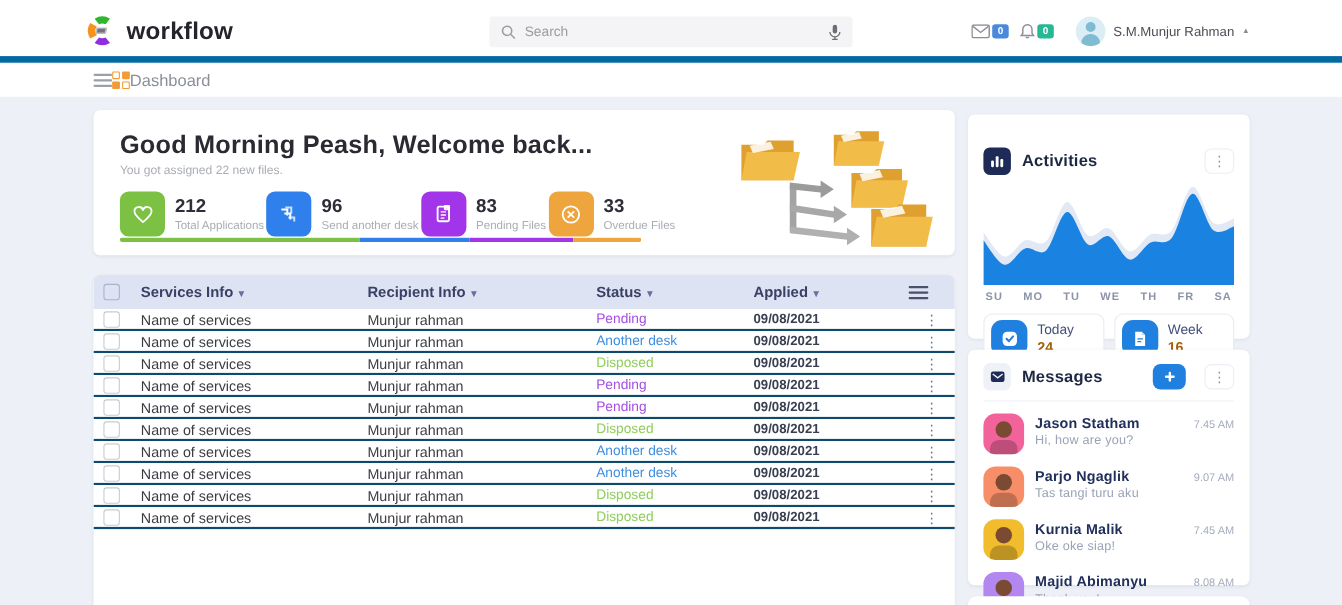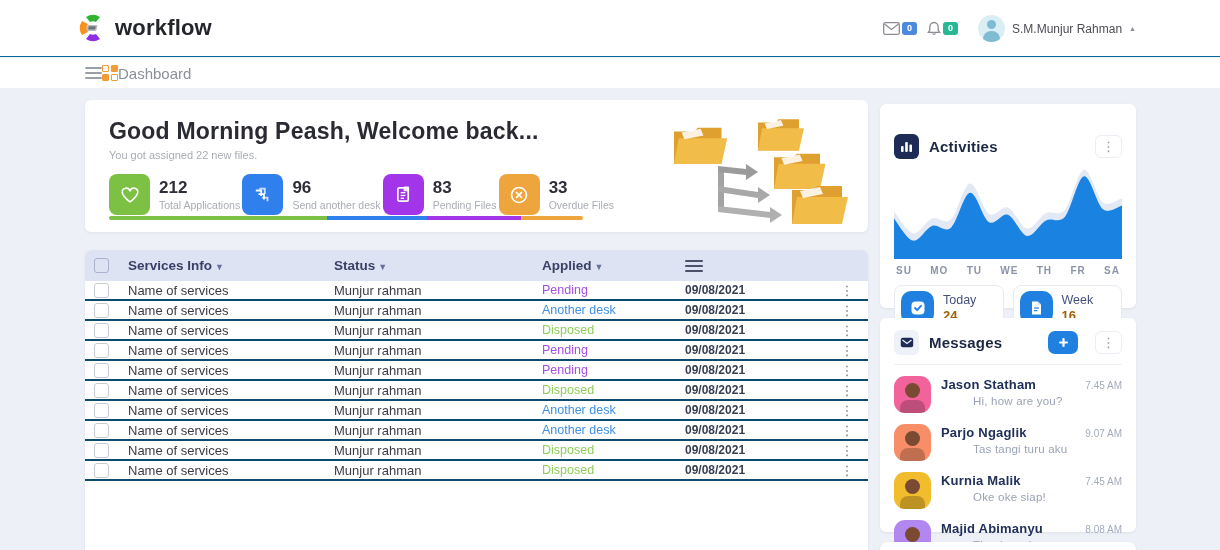--- a/index.html
+++ b/index.html
@@ -1,21 +1,21 @@
 <!DOCTYPE html>
 <html><head>
 <meta charset="utf-8">
 <style>
   * { margin:0; padding:0; box-sizing:border-box; }
   html,body { width:1220px; height:550px; overflow:hidden; }
   body { font-family:"Liberation Sans", sans-serif; background:#edf0f6; }
   #app { position:relative; width:1220px; height:550px; }
 
   
-  .topbar { position:absolute; left:0; top:0; width:1220px; height:57px; background:#fff; border-bottom:1px solid #0369a1; z-index:5; }
+  .topbar { position:absolute; left:0; top:0; width:1220px; height:57px; background:#fff; border-bottom:6px solid #0369a1; z-index:5; }
   .brand { position:absolute; left:78px; top:13px; display:flex; align-items:center; gap:7px; }
   .brand-name { font-size:22px; font-weight:bold; color:#23252b; letter-spacing:.2px; }
   .searchbox { position:absolute; left:445px; top:15px; width:330px; height:28px; background:#f4f4f6; border-radius:3px; display:flex; align-items:center; padding:0 10px; gap:8px; }
   .searchbox input { flex:1; border:none; background:transparent; outline:none; font-size:12.5px; color:#6b6b73; font-family:"Liberation Sans",sans-serif; }
   .searchbox input::placeholder { color:#9b9ba2; }
   .top-right { position:absolute; right:84px; top:0; height:57px; display:flex; align-items:center; gap:10px; }
   .badge { display:inline-block; min-width:15px; height:13px; border-radius:3px; color:#fff; font-size:9px; font-weight:bold; text-align:center; line-height:13px; padding:0 3px; margin-left:2px; }
   .badge.blue { background:#4a89dc; }
   .badge.teal { background:#27b795; }
   .icon-grp { display:flex; align-items:center; }
@@ -94,21 +94,21 @@
   .tile-light { width:25px; height:25px; border-radius:6px; background:#eef1f8; display:flex; align-items:center; justify-content:center; }
   .plus-btn { width:30px; height:23px; border-radius:7px; background:#1f80e0; color:#fff; display:flex; align-items:center; justify-content:center; margin-right:7px; cursor:pointer; border:none; }
   .msg { display:flex; gap:10px; margin-top:11px; }
   .msg-avatar { width:37px; height:37px; border-radius:11px; position:relative; overflow:hidden; flex:none; }
   .msg-avatar::before { content:""; position:absolute; left:11px; top:7px; width:15px; height:15px; border-radius:50%; background:#7a4a32; }
   .msg-avatar::after { content:""; position:absolute; left:6px; top:24px; width:25px; height:14px; border-radius:8px 8px 0 0; background:rgba(0,0,0,.22); }
   .msg-body { flex:1; padding-top:1px; }
   .msg-top { display:flex; justify-content:space-between; align-items:baseline; }
   .msg-name { font-size:13px; font-weight:bold; color:#21305a; letter-spacing:.2px; }
   .msg-time { font-size:10px; color:#a3abbc; }
-  .msg-text { font-size:11.5px; color:#9aa3b5; margin-top:3px; letter-spacing:.2px;margin-left:32px; }
+  .msg-text { font-size:11.5px; color:#9aa3b5; margin-top:3px; letter-spacing:.2px; }
 
   #nextcard { left:880px; top:542px; width:256px; height:10px; border-radius:8px 8px 0 0; }
 </style>
 </head>
 <body>
 
 <div id="app">
 
   <div class="topbar">
     <div class="brand">
@@ -117,20 +117,33 @@
         <path d="M4,22 A13,13 0 0 1 4,8 L10,11 A7,7 0 0 0 10,19 Z" fill="#f6921e"></path>
         <path d="M8,26 A13,13 0 0 0 22,26 L18,21 A7,7 0 0 1 12,21 Z" fill="#8e2de2"></path>
         <g transform="translate(10,10)">
             <rect x="0" y="2" width="10" height="6" rx="1" fill="#b9bec6" transform="skewX(-12)"></rect>
             <rect x="1.5" y="3.2" width="7" height="3.4" fill="#6f757e" transform="skewX(-12)"></rect>
           </g>
       </svg>
       <span class="brand-name">workflow</span>
     </div>
 
+    <div class="searchbox">
+      <svg width="14" height="14" viewBox="0 0 14 14">
+        <circle cx="6" cy="6" r="4.2" fill="none" stroke="#9b9ba2" stroke-width="1.4"></circle>
+        <line x1="9.2" y1="9.2" x2="13" y2="13" stroke="#9b9ba2" stroke-width="1.4"></line>
+      </svg>
+      <input type="text" placeholder="Search" style="">
+      <svg width="12" height="15" viewBox="0 0 12 15">
+        <rect x="4" y="0.5" width="4" height="8" rx="2" fill="#6d6d75"></rect>
+        <path d="M1.5,7 a4.5,4.5 0 0 0 9,0" fill="none" stroke="#6d6d75" stroke-width="1.2"></path>
+        <line x1="6" y1="11.5" x2="6" y2="13.5" stroke="#6d6d75" stroke-width="1.2"></line>
+        <line x1="3.5" y1="13.8" x2="8.5" y2="13.8" stroke="#6d6d75" stroke-width="1.2"></line>
+      </svg>
+    </div>
 
     <div class="top-right">
       <span class="icon-grp">
         <svg width="17" height="13" viewBox="0 0 17 13">
           <rect x="0.7" y="0.7" width="15.6" height="11.6" rx="1.5" fill="none" stroke="#8c8c94" stroke-width="1.3"></rect>
           <polyline points="1.5,2 8.5,7.5 15.5,2" fill="none" stroke="#8c8c94" stroke-width="1.3"></polyline>
         </svg>
         <span class="badge blue">0</span>
       </span>
       <span class="icon-grp">
@@ -248,20 +261,21 @@
       <use href="#folder" transform="translate(92,10) scale(0.82)"></use>
       <use href="#folder" transform="translate(108,44) scale(0.92)"></use>
       <use href="#folder" transform="translate(126,76) scale(1.0)"></use>
     </svg>
   </div>
 
   <div class="card" id="tablecard">
     <div class="thead">
       <span class="cb"></span>
       <span class="th"><span>Services Info</span><span class="dn">▼</span></span>
+      <span class="th"><span>Recipient Info</span><span class="dn">▼</span></span>
       <span class="th"><span>Status</span><span class="dn">▼</span></span>
       <span class="th"><span>Applied</span><span class="dn">▼</span></span>
       <span class="filtericon">
           <span></span>
           <span></span>
           <span></span>
         </span>
     </div>
 
     <div class="trow">

